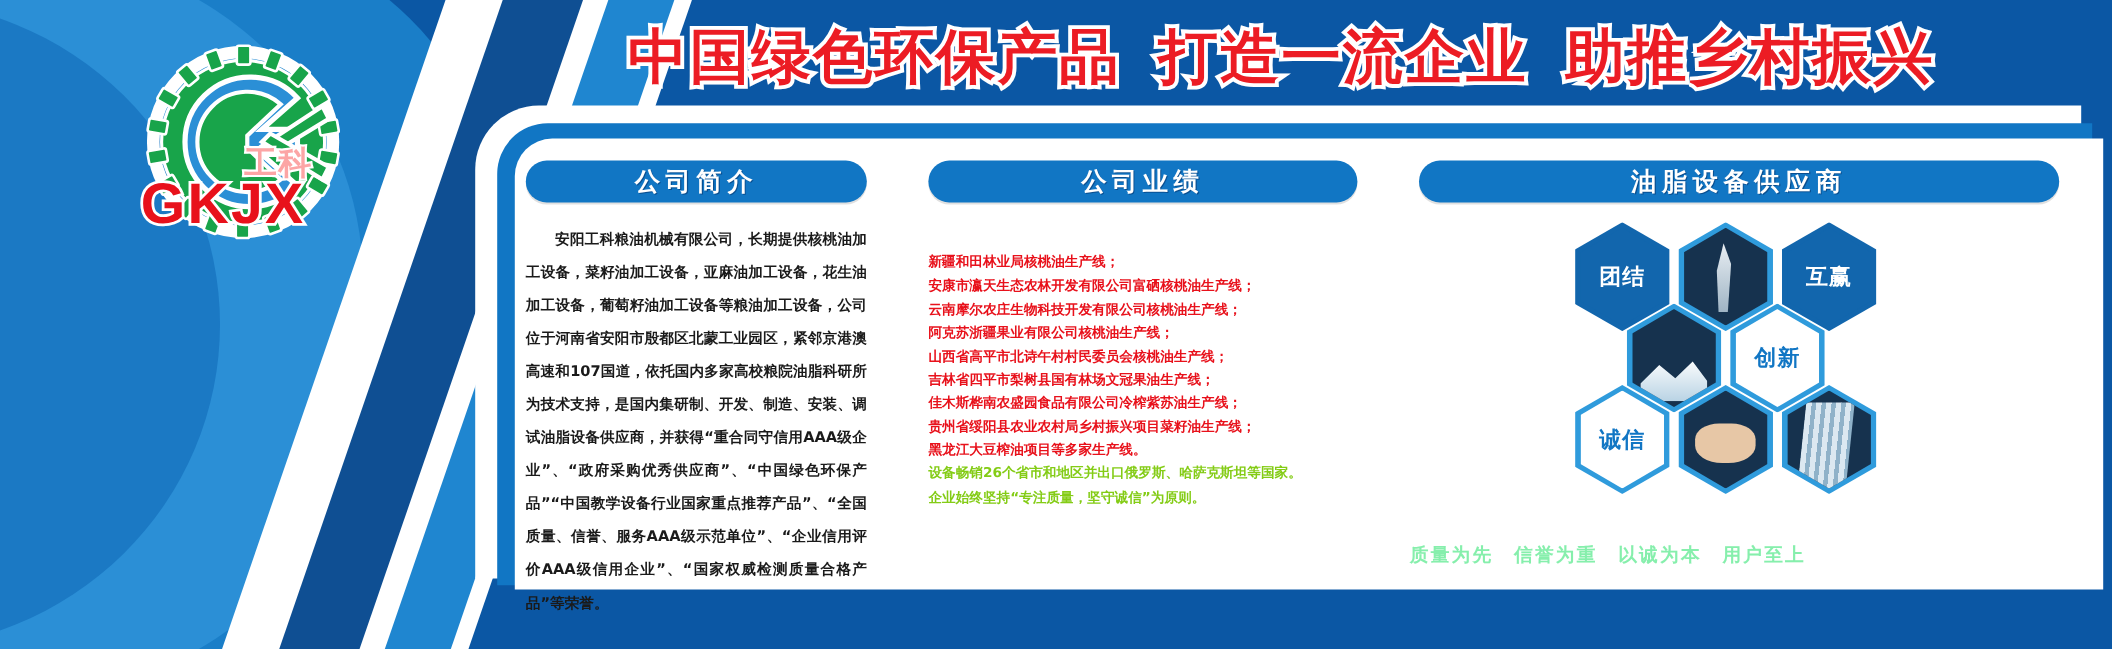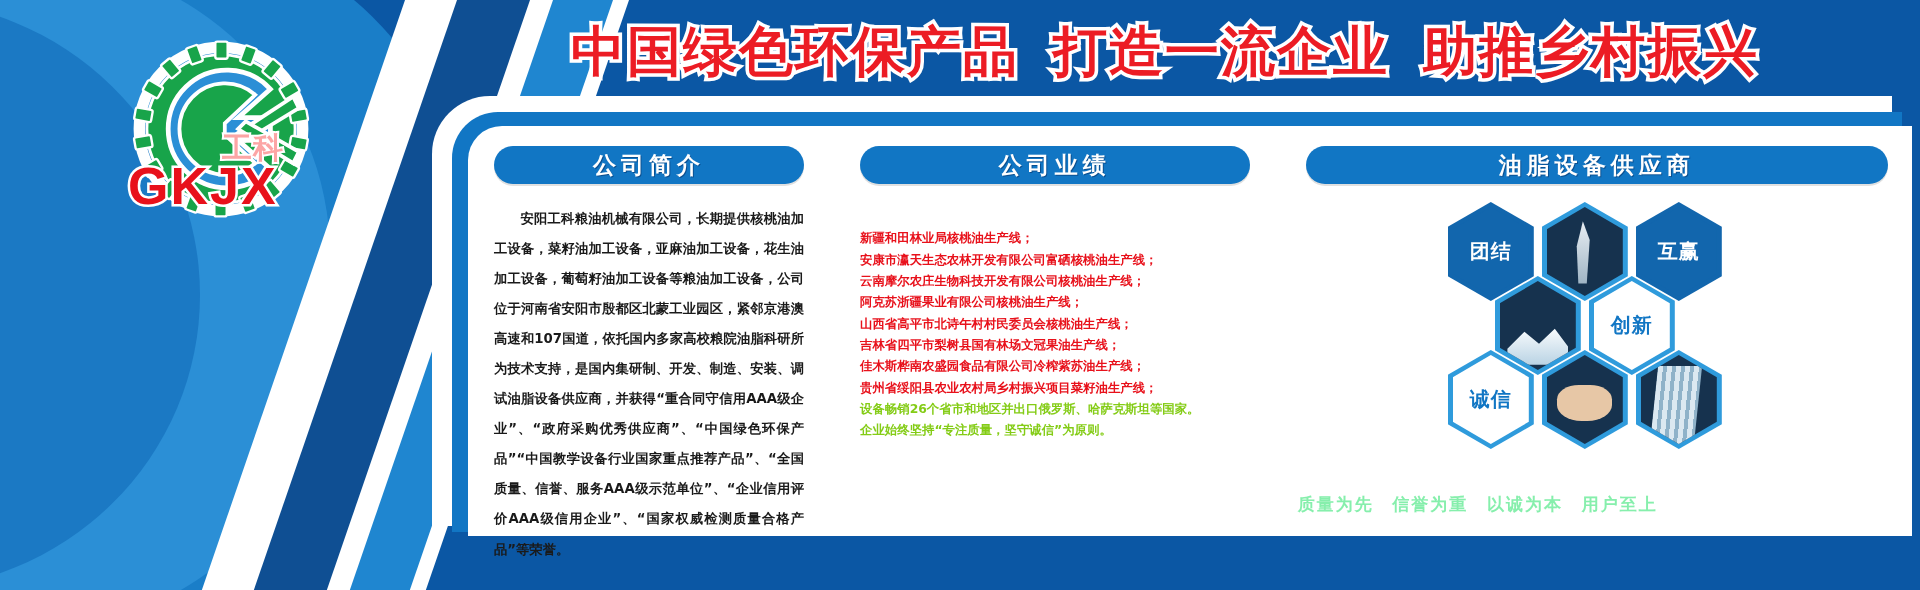--- a/index.html
+++ b/index.html
@@ -39,21 +39,21 @@
      color:#e8111b;letter-spacing:2px;
      -webkit-text-stroke:5px #ffffff;paint-order:stroke fill;}
 
   
   .headline{position:absolute;left:430px;top:14px;width:1470px;height:76px;
      display:flex;align-items:center;justify-content:center;gap:34px;
      font-size:54px;font-weight:bold;color:#ec1c24;letter-spacing:2px;white-space:nowrap;
      -webkit-text-stroke:7px #ffffff;paint-order:stroke fill;}
 
   
-  .panels{position:absolute;left:480px;top:128px;width:1422px;height:404px;display:flex;}
+  .panels{position:absolute;left:464px;top:128px;width:1422px;height:404px;display:flex;}
   .panel{position:relative;padding:0 14px;box-sizing:border-box;}
   .p1{width:340px;}
   .p2{width:24px;}
   .p3{width:420px;}
   .p4{width:24px;}
   .p5{width:calc(100% - 808px);}
   .vsep{width:100%;height:348px;margin-top:6px;
      background:linear-gradient(to bottom,#0e5ea8 0%,#1b8ad6 45%,#0e5ea8 100%);
      border-radius:3px;}
   .vsep-wrap{display:flex;justify-content:center;align-items:flex-start;}
@@ -205,20 +205,21 @@
       <div class="ach">
         <div class="lead">先后承建了</div>
         <div class="red">新疆和田林业局核桃油生产线；</div>
         <div class="red">安康市瀛天生态农林开发有限公司富硒核桃油生产线；</div>
         <div class="red">云南摩尔农庄生物科技开发有限公司核桃油生产线；</div>
         <div class="red">阿克苏浙疆果业有限公司核桃油生产线；</div>
         <div class="red">山西省高平市北诗午村村民委员会核桃油生产线；</div>
         <div class="red">吉林省四平市梨树县国有林场文冠果油生产线；</div>
         <div class="red">佳木斯桦南农盛园食品有限公司冷榨紫苏油生产线；</div>
         <div class="red">贵州省绥阳县农业农村局乡村振兴项目菜籽油生产线；</div>
+        <div class="red">黑龙江大豆榨油项目等多家生产线。</div>
         <div class="tail">设备畅销26个省市和地区并出口俄罗斯、哈萨克斯坦等国家。</div>
         <div class="tail">企业始终坚持“专注质量，坚守诚信”为原则。</div>
       </div>
     </div>
 
     <div class="panel p4 vsep-wrap">
       <div class="vsep vsep-in"></div>
     </div>
 
     <div class="panel p5">

